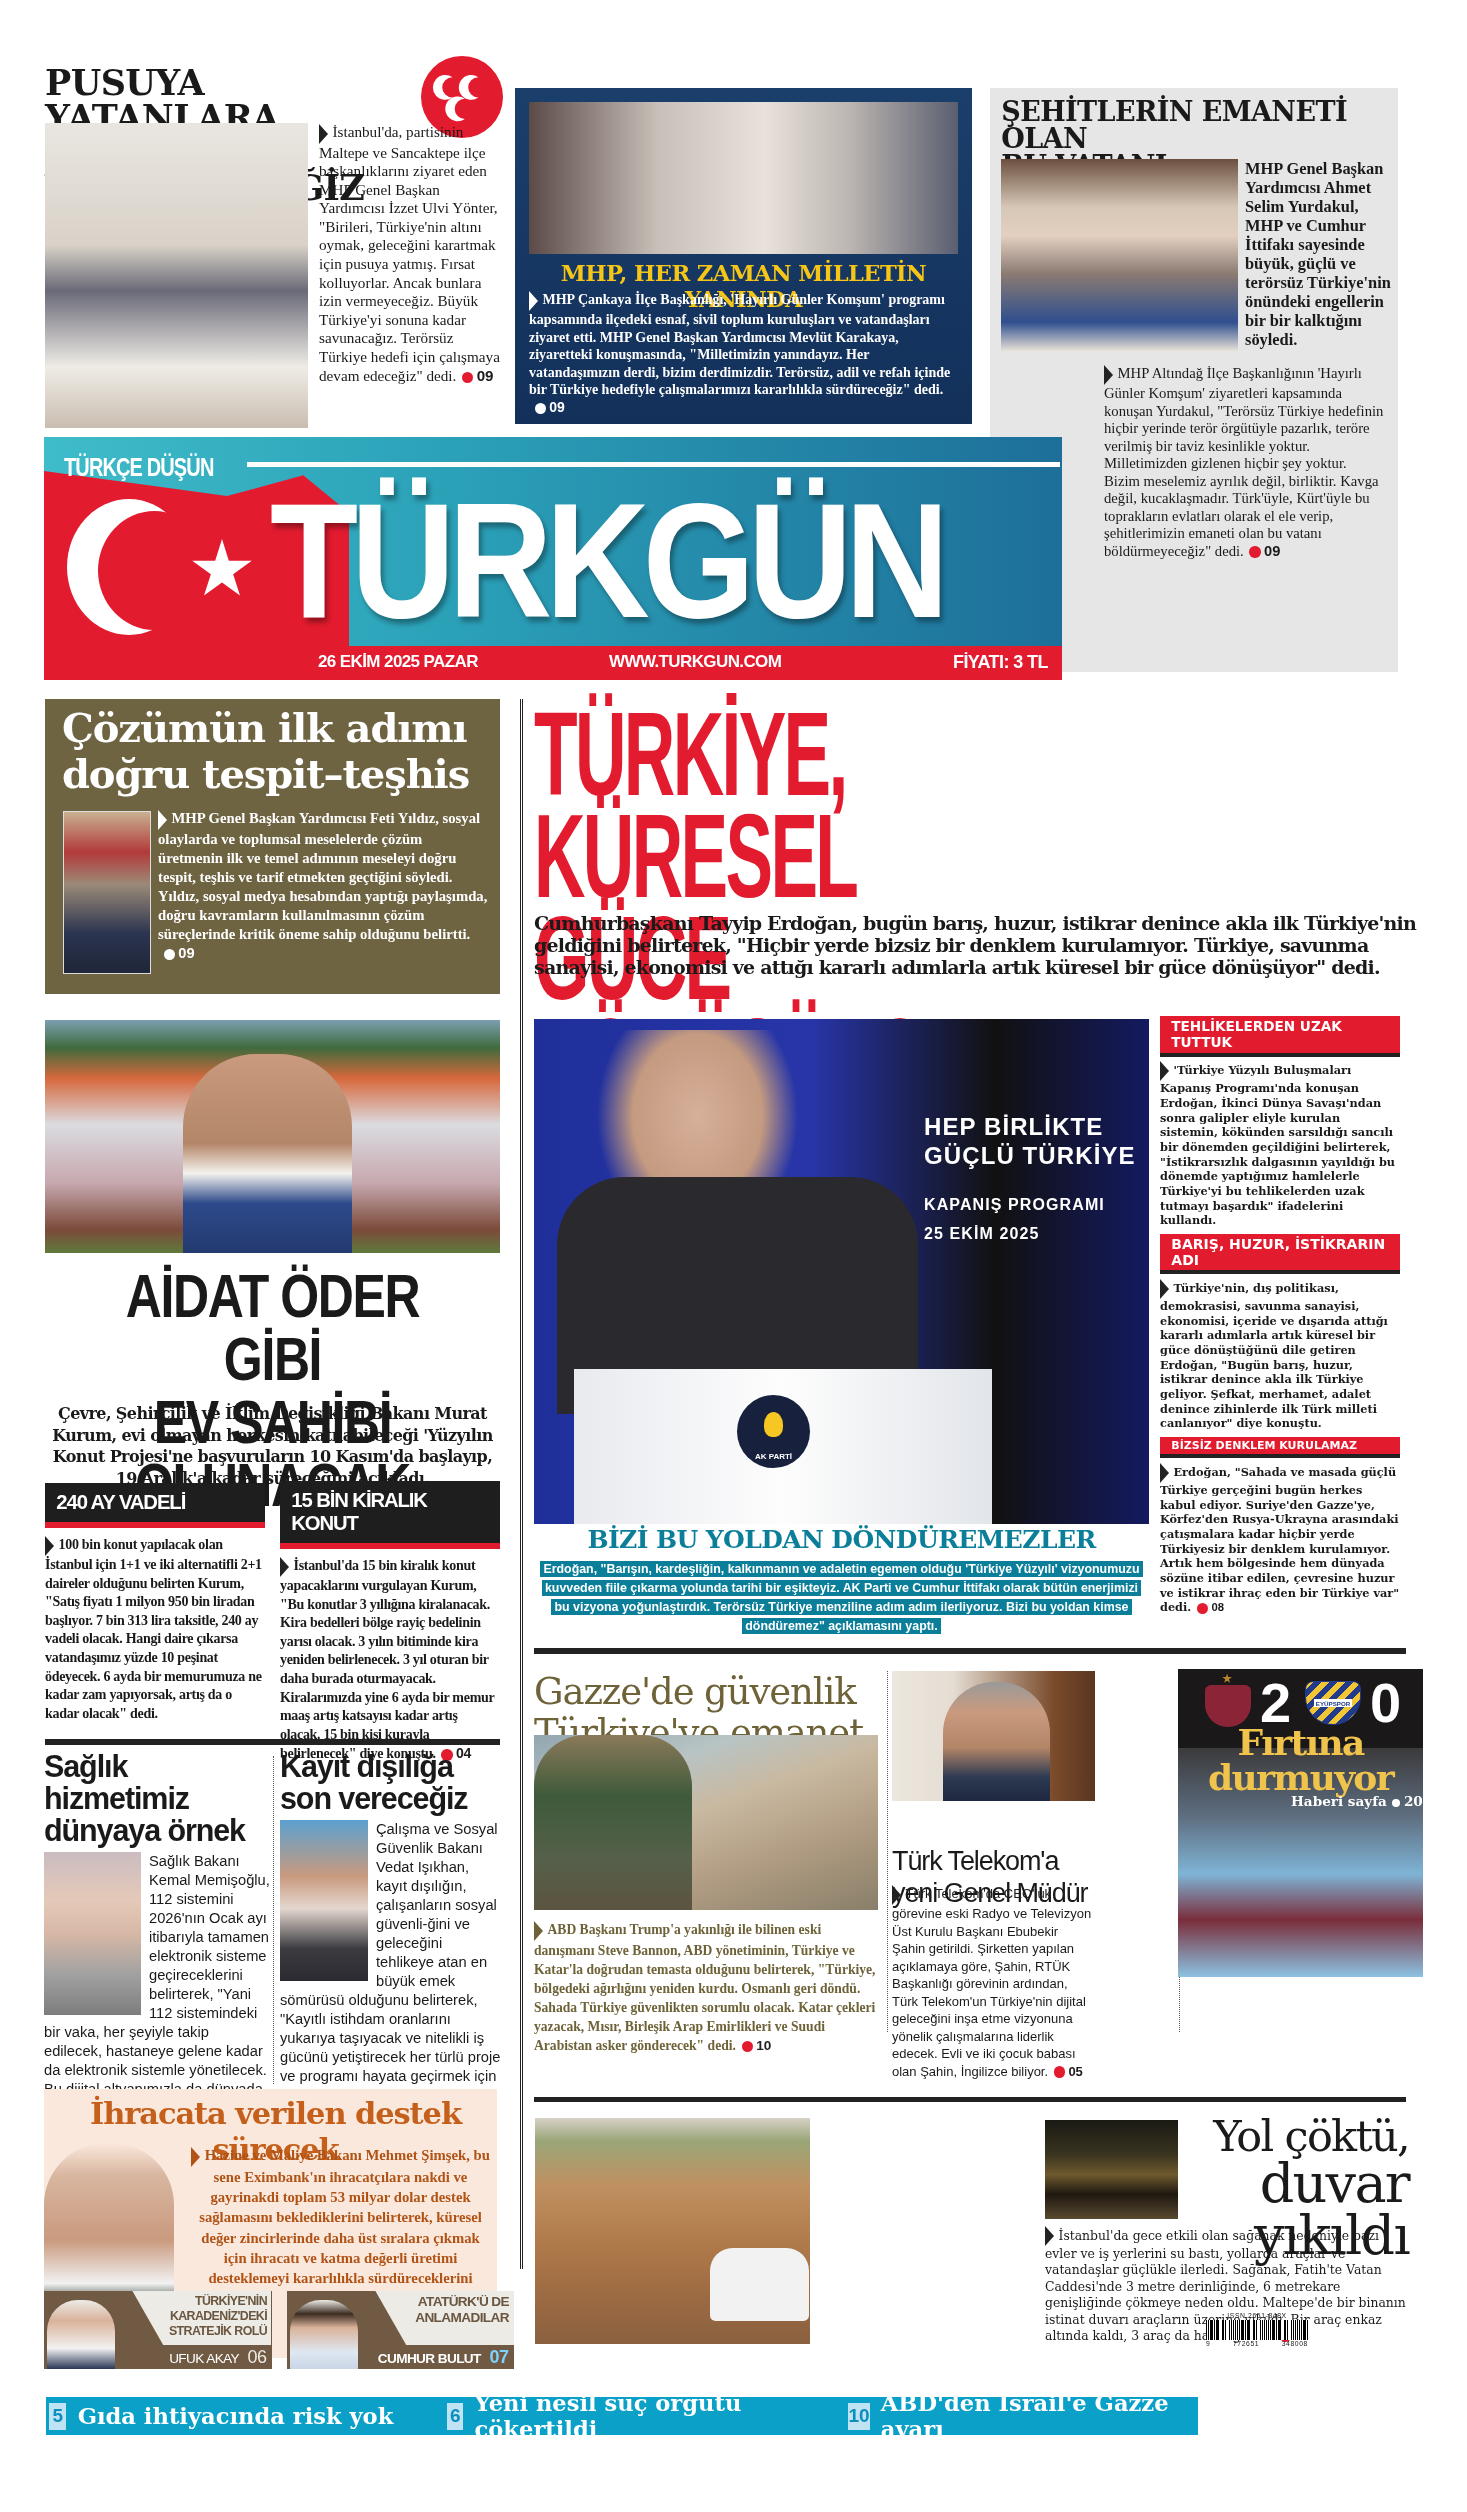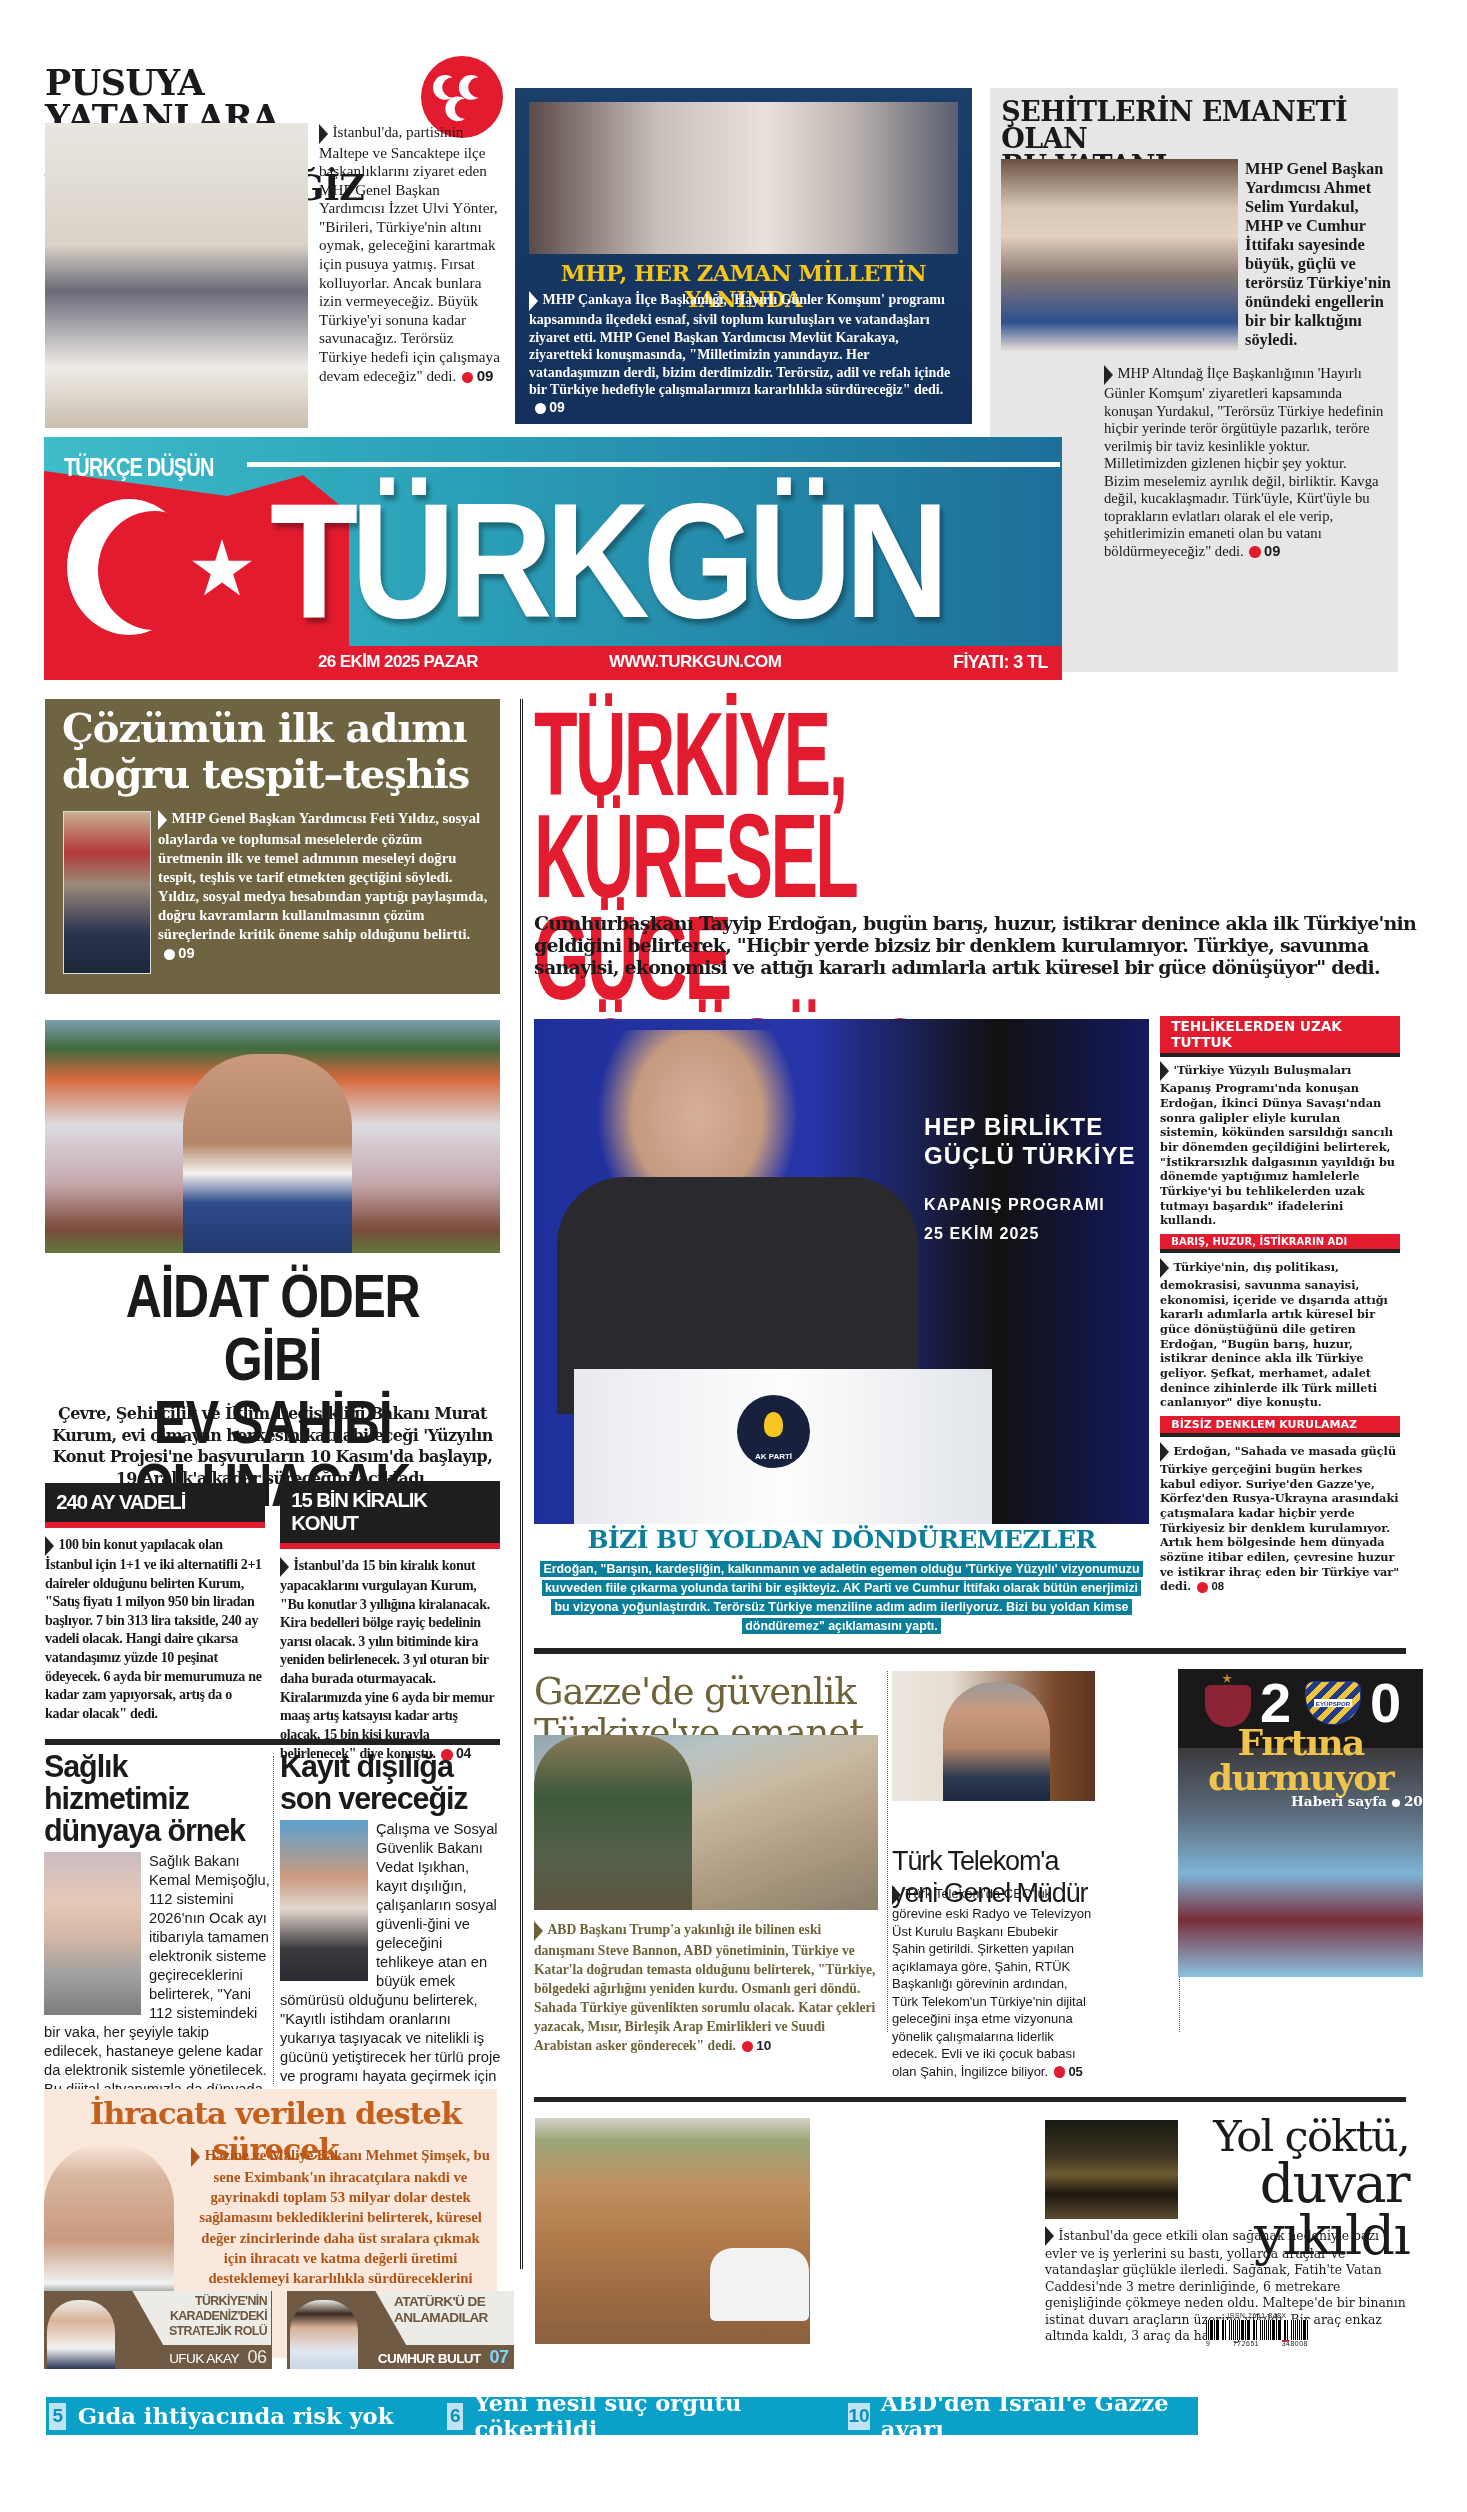--- a/index.html
+++ b/index.html
@@ -130,21 +130,21 @@
 
 <div class="abs" style="left:44px;top:2291px;width:228px;height:78px;background:#705a43;overflow:hidden">
   <div class="abs" style="left:73px;top:0;width:154px;height:54px;background:#ecebe6;clip-path:polygon(10% 0,100% 0,100% 100%,30% 100%)"></div>
   <div class="abs" style="left:2.8px;top:8.5px;width:68px;height:69px;background:linear-gradient(180deg,#ecebe6 0%,#d9b29a 30%,#f2f2f2 70%,#2a3556 100%);border-radius:31px 31px 0 0"></div>
   <div class="abs cond" style="left:107px;top:3.4px;width:116px;text-align:right;color:#6b5640;font-weight:bold;font-size:12.4px;line-height:14.7px;letter-spacing:-0.6px">TÜRKİYE'NİN KARADENİZ'DEKİ STRATEJİK ROLÜ</div>
   <div class="abs cond" style="right:5.6px;top:56px;color:#fff;font-weight:normal;font-size:13.6px;letter-spacing:-0.6px"><span>UFUK AKAY</span> <span style="color:#ecebe6;font-size:18px;margin-left:5.6px">06</span></div>
 </div>
 <div class="abs" style="left:287px;top:2291px;width:227px;height:78px;background:#705a43;overflow:hidden">
   <div class="abs" style="left:73px;top:0;width:154px;height:54px;background:#ecebe6;clip-path:polygon(10% 0,100% 0,100% 100%,30% 100%)"></div>
   <div class="abs" style="left:2.8px;top:8.5px;width:68px;height:69px;background:linear-gradient(180deg,#ecebe6 0%,#3b2b20 20%,#d9b29a 40%,#dfe7f1 75%,#c9d6e6 100%);border-radius:31px 31px 0 0"></div>
-  <div class="abs cond" style="left:107px;top:3.4px;width:115px;text-align:left;color:#6b5640;font-weight:bold;font-size:13.6px;line-height:16px;letter-spacing:-0.6px">ATATÜRK'Ü DE ANLAMADILAR</div>
+  <div class="abs cond" style="left:107px;top:3.4px;width:115px;text-align:right;color:#6b5640;font-weight:bold;font-size:13.6px;line-height:16px;letter-spacing:-0.6px">ATATÜRK'Ü DE ANLAMADILAR</div>
   <div class="abs cond" style="right:5.6px;top:56px;color:#fff;font-weight:bold;font-size:13.6px;letter-spacing:-0.6px"><span>CUMHUR BULUT</span> <span style="color:#7dd3fc;font-size:18px;margin-left:5.6px">07</span></div>
 </div>
 
 <div class="abs" style="left:520px;top:699px;width:3.4px;height:1570px;border-left:1.1px solid #222;border-right:1.1px solid #222"></div>
 
 <div class="abs sans" style="left:534px;top:703px;width:932px;color:#e31b2f;font-weight:bold;font-size:119px;line-height:102px;letter-spacing:-4.5px;transform:scaleX(0.6);transform-origin:left">
   <div>TÜRKİYE, KÜRESEL</div>
   <div>GÜCE DÖNÜŞÜYOR</div>
 </div>
 <div class="abs serif" style="left:534px;top:912px;width:918px;font-weight:bold;font-size:19px;line-height:22px;letter-spacing:-0.8px">Cumhurbaşkanı Tayyip Erdoğan, bugün barış, huzur, istikrar denince akla ilk Türkiye'nin geldiğini belirterek, "Hiçbir yerde bizsiz bir denklem kurulamıyor. Türkiye, savunma sanayisi, ekonomisi ve attığı kararlı adımlarla artık küresel bir güce dönüşüyor" dedi.</div>
@@ -169,21 +169,21 @@
 <div class="abs" style="left:534px;top:1560px;width:615px;text-align:center">
   <span class="cond" style="background:#0b7f99;color:#fff;font-weight:bold;font-size:12.4px;line-height:19px;padding:1.1px 3.4px;-webkit-box-decoration-break:clone;box-decoration-break:clone">Erdoğan, "Barışın, kardeşliğin, kalkınmanın ve adaletin egemen olduğu 'Türkiye Yüzyılı' vizyonumuzu kuvveden fiile çıkarma yolunda tarihi bir eşikteyiz. AK Parti ve Cumhur İttifakı olarak bütün enerjimizi bu vizyona yoğunlaştırdık. Terörsüz Türkiye menziline adım adım ilerliyoruz. Bizi bu yoldan kimse döndüremez" açıklamasını yaptı.</span>
 </div>
 
 <div class="abs" style="left:1160px;top:1016px;width:240px">
   <div>
     <div class="hdr-red" style="font-size:13.6px">TEHLİKELERDEN UZAK TUTTUK</div>
     <div class="serif" style="font-weight:bold;font-size:11.3px;line-height:14.7px;margin:4.5px 0 5.6px"><span class="bullet"></span><span>'Türkiye Yüzyılı Buluşmaları Kapanış Programı'nda konuşan Erdoğan, İkinci Dünya Savaşı'ndan sonra galipler eliyle kurulan sistemin, kökünden sarsıldığı sancılı bir dönemden geçildiğini belirterek, "İstikrarsızlık dalgasının yayıldığı bu dönemde yaptığımız hamlelerle Türkiye'yi bu tehlikelerden uzak tutmayı başardık" ifadelerini kullandı.</span></div>
   </div>
   <div>
-    <div class="hdr-red" style="font-size:10px">BARIŞ, HUZUR, İSTİKRARIN ADI</div>
+    <div class="hdr-red" style="font-size:14px">BARIŞ, HUZUR, İSTİKRARIN ADI</div>
     <div class="serif" style="font-weight:bold;font-size:11.3px;line-height:14.7px;margin:4.5px 0 5.6px"><span class="bullet"></span><span>Türkiye'nin, dış politikası, demokrasisi, savunma sanayisi, ekonomisi, içeride ve dışarıda attığı kararlı adımlarla artık küresel bir güce dönüştüğünü dile getiren Erdoğan, "Bugün barış, huzur, istikrar denince akla ilk Türkiye geliyor. Şefkat, merhamet, adalet denince zihinlerde ilk Türk milleti canlanıyor" diye konuştu.</span></div>
   </div>
   <div>
     <div class="hdr-red" style="font-size:11px">BİZSİZ DENKLEM KURULAMAZ</div>
     <div class="serif" style="font-weight:bold;font-size:11.3px;line-height:14.7px;margin:4.5px 0 5.6px"><span class="bullet"></span><span>Erdoğan, "Sahada ve masada güçlü Türkiye gerçeğini bugün herkes kabul ediyor. Suriye'den Gazze'ye, Körfez'den Rusya-Ukrayna arasındaki çatışmalara kadar hiçbir yerde Türkiyesiz bir denklem kurulamıyor. Artık hem bölgesinde hem dünyada sözüne itibar edilen, çevresine huzur ve istikrar ihraç eden bir Türkiye var" dedi.</span><span class="dot"></span><span class="ref">08</span></div>
   </div>
 </div>
 
 <div class="hrule" style="left:534px;top:1648px;width:872px"></div>
 

